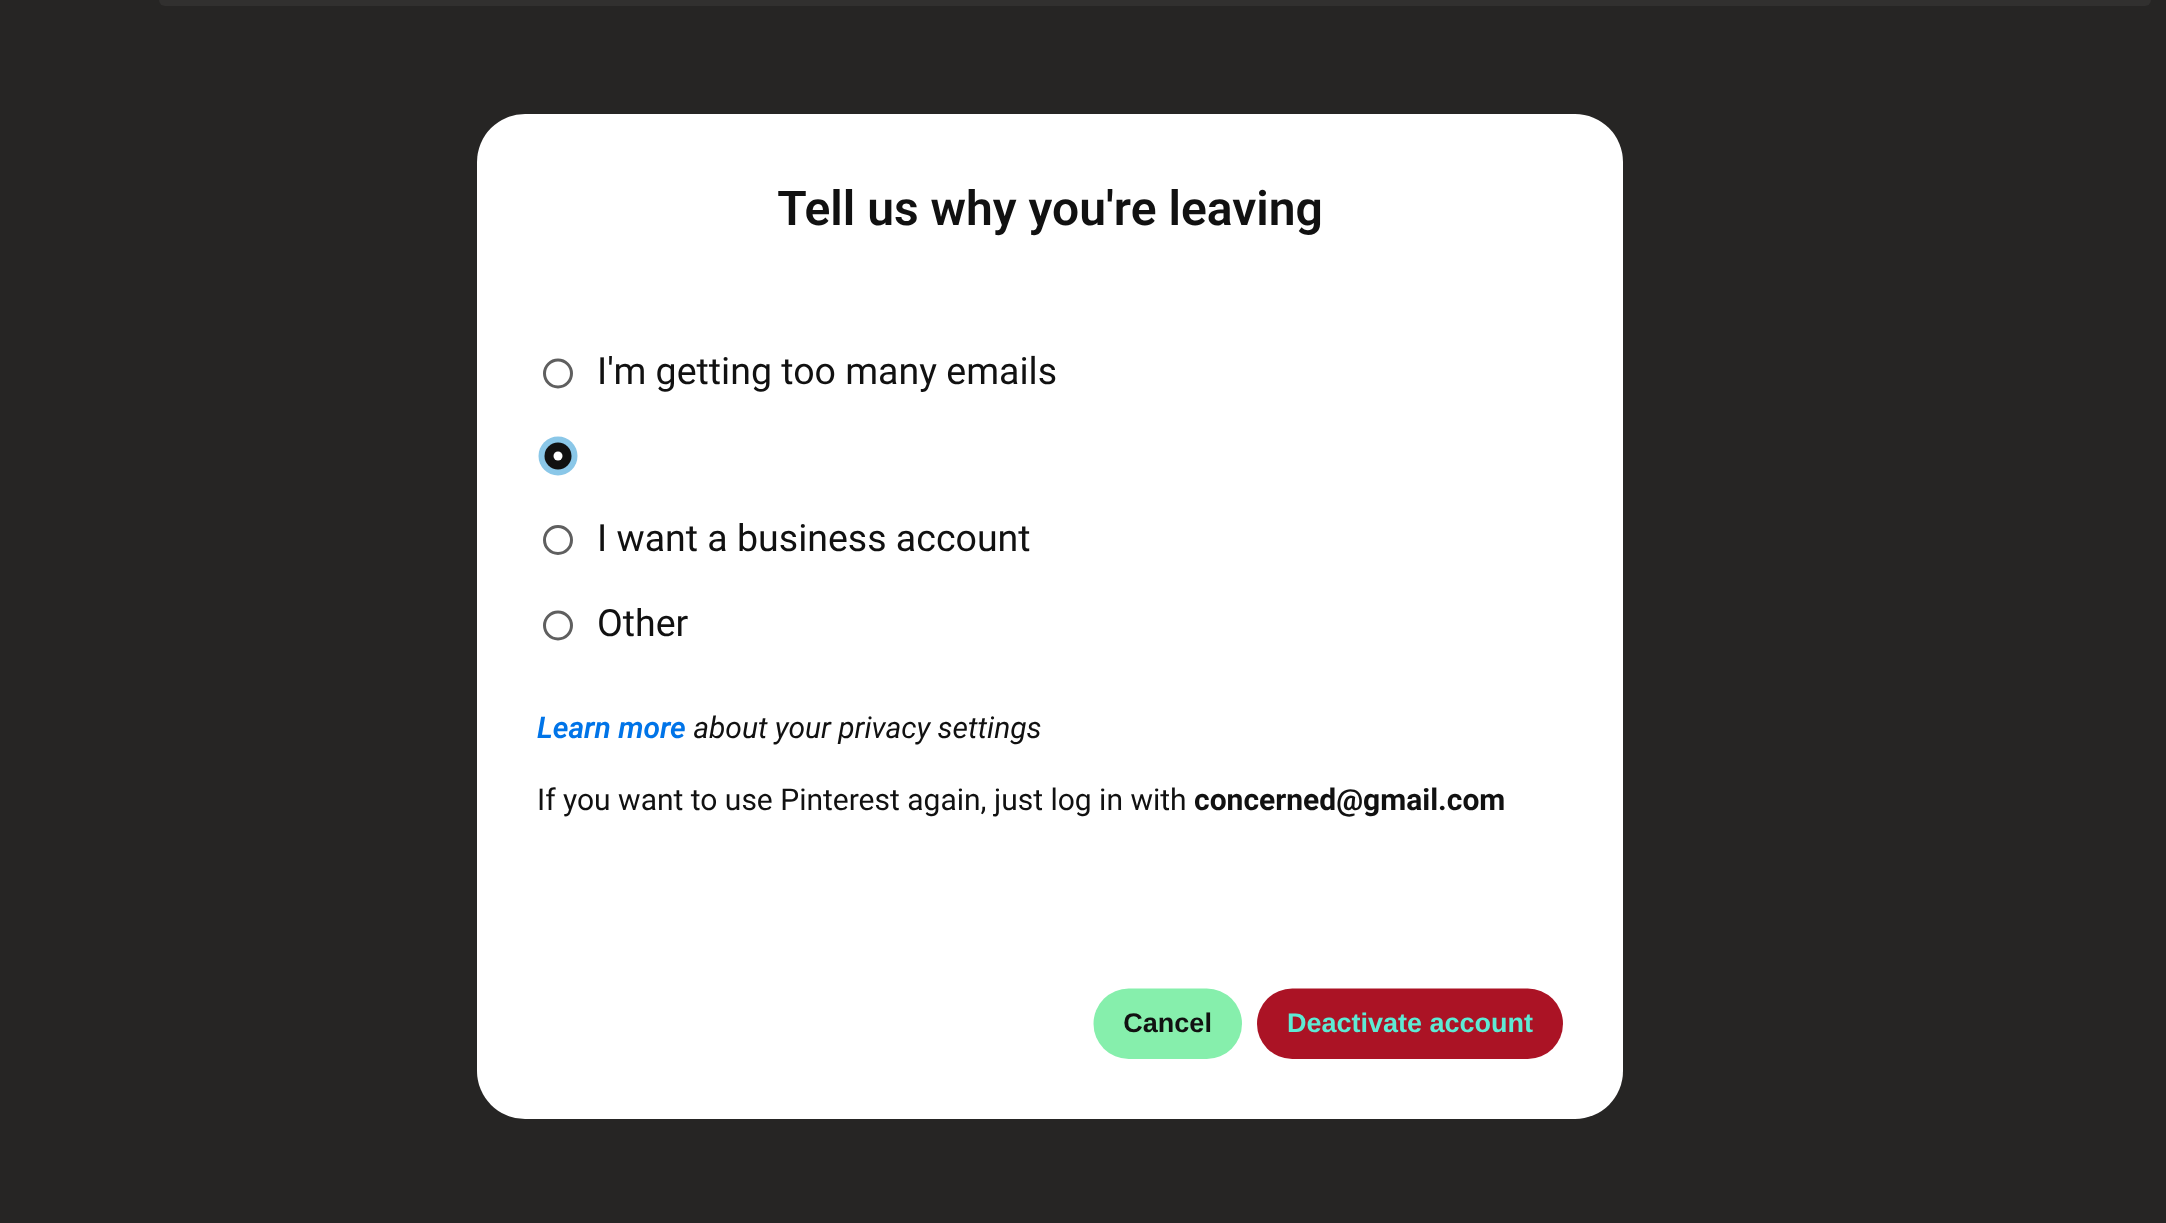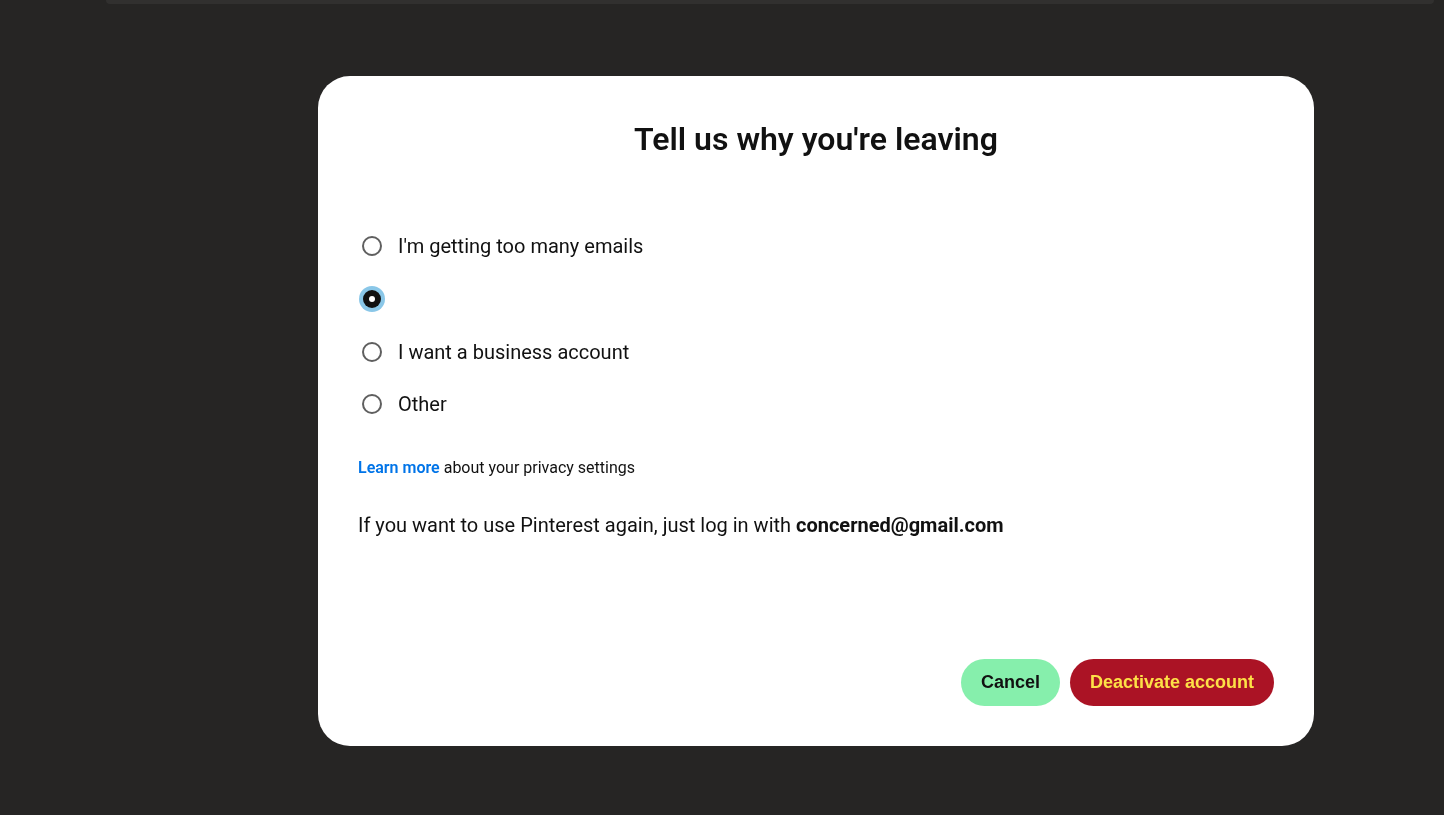--- a/index.html
+++ b/index.html
@@ -21,21 +21,21 @@
       right: 10px;
       height: 4px;
       background: #ffffff;
       border-radius: 0 0 4px 4px;
       opacity: 0.05;
     }
     .modal {
       position: absolute;
       top: 76px;
       left: 318px;
-      width: 996px;
+      width: 764px;
       height: 670px;
       background: #ffffff;
       border-radius: 32px;
       padding: 40px 40px 32px 40px;
       display: flex;
       flex-direction: column;
     }
     .modal-title {
       font-size: 32px;
       font-weight: 600;
@@ -85,31 +85,32 @@
     }
     .radio-circle.selected::after {
       content: "";
       position: absolute;
       width: 6px;
       height: 6px;
       background: #ffffff;
       border-radius: 50%;
     }
     .radio-label {
-      font-size: 20px;
+      font-size: 25px;
       color: #111111;
     }
     .info-section {
       margin-top: 42px;
       padding-left: 0px;
     }
     .info-line {
-      font-size: 16px;
+      font-size: 20px;
       color: #111111;
-      margin-bottom: 36px;
+      margin-bottom: 24px;
+      font-style: italic;
     }
     .learn-more-link {
       color: #0074e8;
       font-weight: 600;
       cursor: pointer;
     }
     .login-line {
       font-size: 20px;
       color: #111111;
     }
@@ -130,21 +131,21 @@
       border-radius: 26px;
       border: none;
       cursor: pointer;
     }
     .btn-cancel {
       background: #86efac;
       color: #111111;
     }
     .btn-deactivate {
       background: #ab1325;
-      color: #fde047;
+      color: #5eead4;
     }
   </style>
 </head>
 <body>
 
 <div class="top-bar"></div>
 
 <div class="modal">
   <h1 class="modal-title">Tell us why you're leaving</h1>
 

